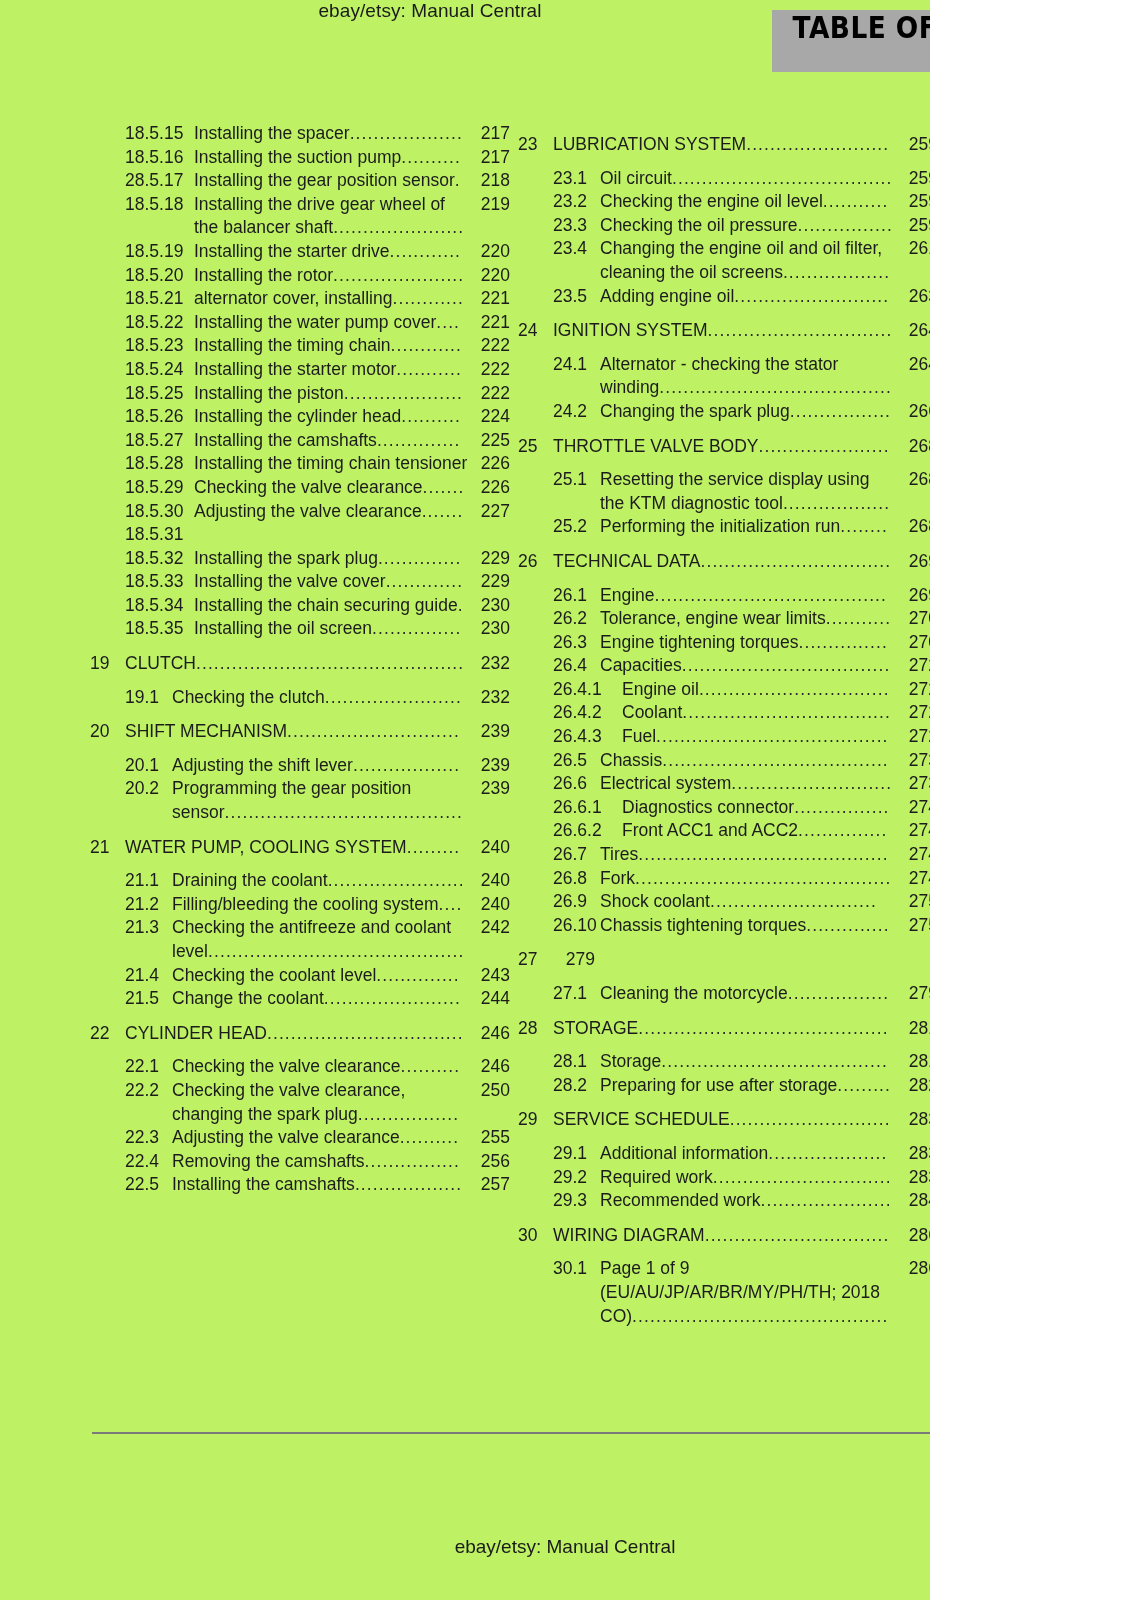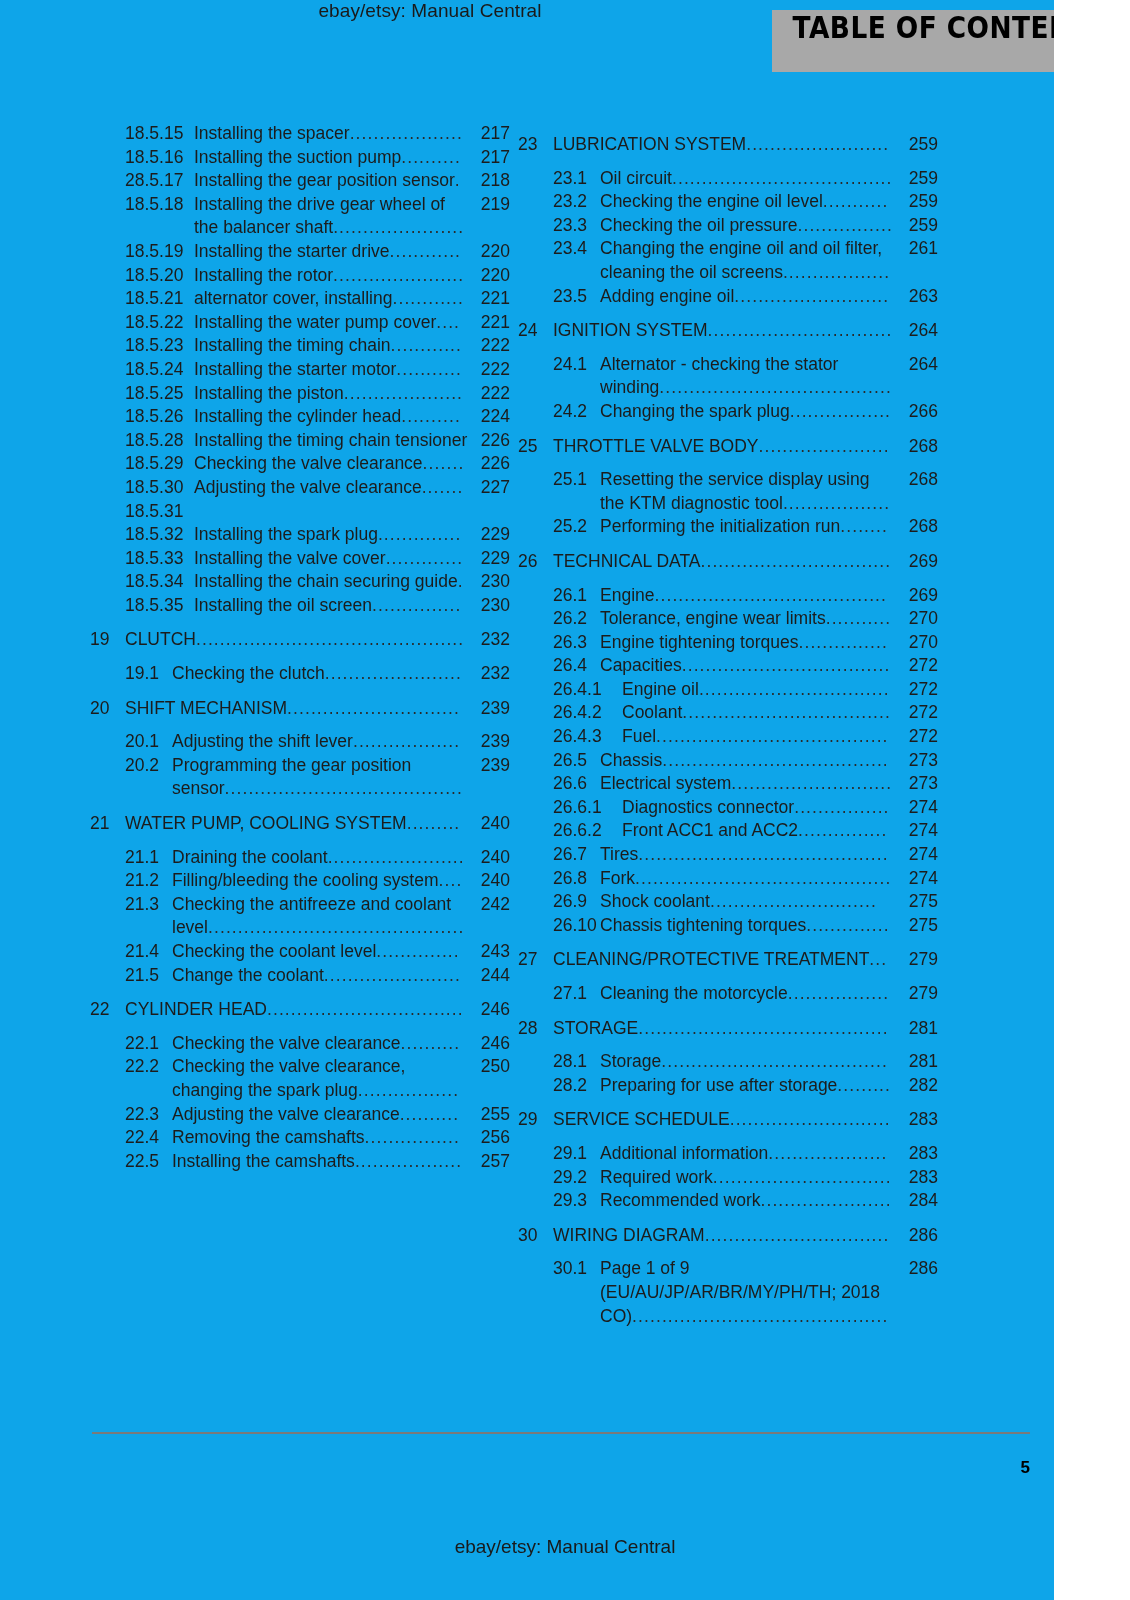--- a/index.html
+++ b/index.html
@@ -6,23 +6,23 @@
     margin: 0;
     padding: 0;
     background: #ffffff;
   }
   body {
     font-family: "Liberation Sans", sans-serif;
     color: #000000;
   }
   .page {
     position: relative;
-    width: 1054px;
+    width: 930px;
     height: 1600px;
-    background: #0ea5e9;
+    background: #bef264;
     overflow: hidden;
   }
 
   
   .watermark-top {
     position: absolute;
     left: 0;
     top: 0;
     width: 860px;
     text-align: center;
@@ -249,20 +249,27 @@
           </span>
         </div>
         <div class="entry level3">
           <span class="num">18.5.26</span>
           <span class="body">
             <span class="txt-wrap"><span class="txt">Installing the cylinder head</span><span class="leader">..........</span></span>
             <span class="pg">224</span>
           </span>
         </div>
         <div class="entry level3">
+          <span class="num">18.5.27</span>
+          <span class="body">
+            <span class="txt-wrap"><span class="txt">Installing the camshafts</span><span class="leader">..............</span></span>
+            <span class="pg">225</span>
+          </span>
+        </div>
+        <div class="entry level3">
           <span class="num">18.5.28</span>
           <span class="body">
             <span class="txt-wrap"><span class="txt">Installing the timing chain tensioner</span><span class="leader"></span></span>
             <span class="pg">226</span>
           </span>
         </div>
         <div class="entry level3">
           <span class="num">18.5.29</span>
           <span class="body">
             <span class="txt-wrap"><span class="txt">Checking the valve clearance</span><span class="leader">.......</span></span>
@@ -620,21 +627,20 @@
         <div class="entry level2">
           <span class="num">26.10</span>
           <span class="body">
             <span class="txt-wrap"><span class="txt">Chassis tightening torques</span><span class="leader">..............</span></span>
             <span class="pg">275</span>
           </span>
         </div>
         <div class="entry level1">
           <span class="num">27</span>
           <span class="body">
-            <span class="txt-wrap"><span class="txt">CLEANING/PROTECTIVE TREATMENT</span><span class="leader">...</span></span>
             <span class="pg">279</span>
           </span>
         </div>
         <div class="entry level2">
           <span class="num">27.1</span>
           <span class="body">
             <span class="txt-wrap"><span class="txt">Cleaning the motorcycle</span><span class="leader">.................</span></span>
             <span class="pg">279</span>
           </span>
         </div>

